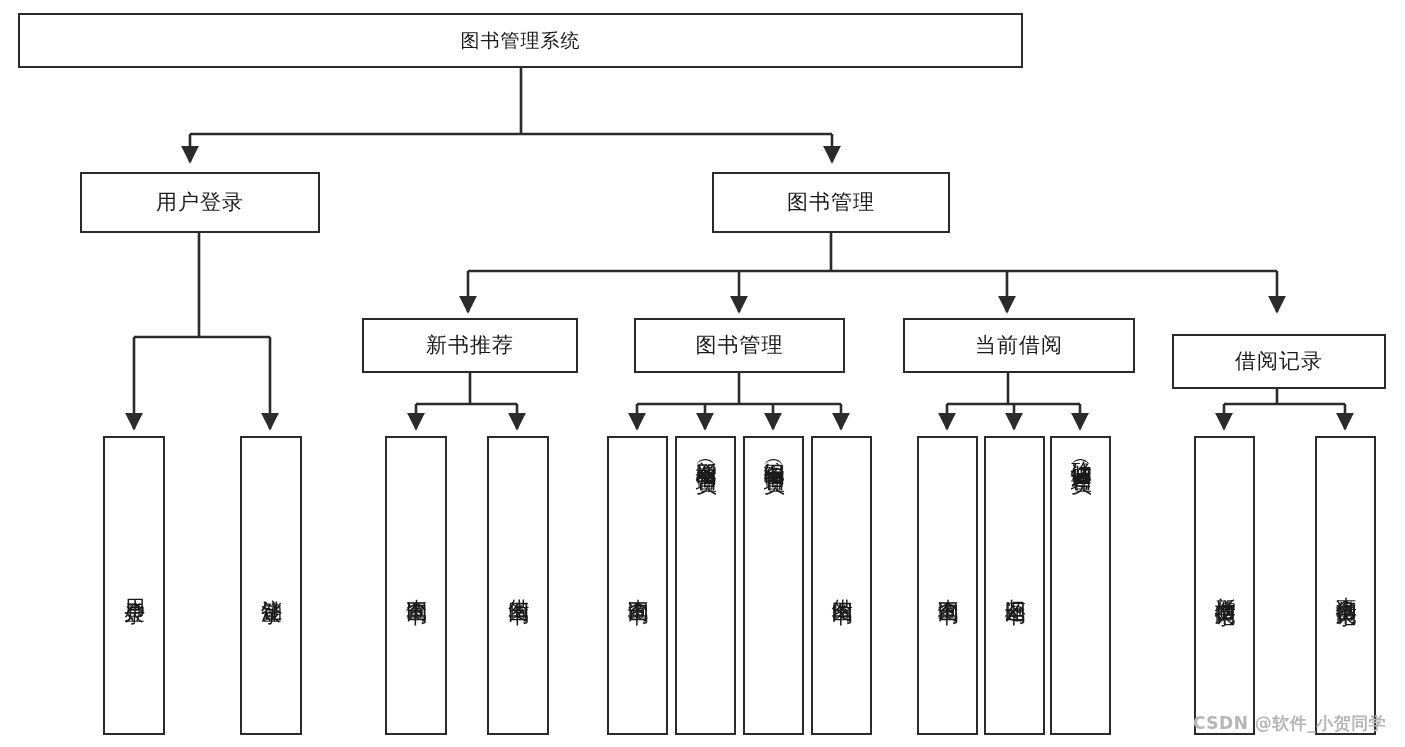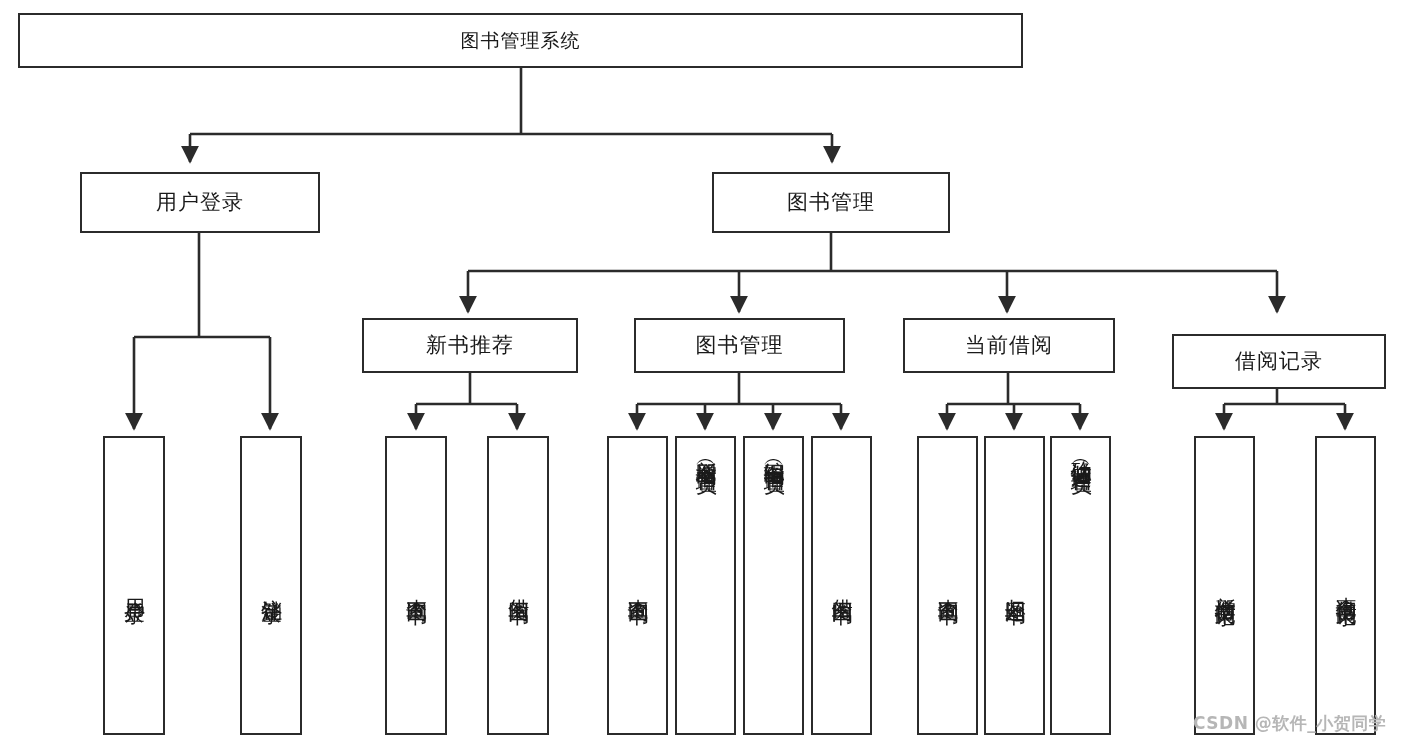--- a/index.html
+++ b/index.html
@@ -131,21 +131,21 @@
   <div class="node" style="left:712px; top:172px; width:238px; height:61px;">
     <span class="label">图书管理</span>
   </div>
 
   <div class="node" style="left:362px; top:318px; width:216px; height:55px;">
     <span class="label">新书推荐</span>
   </div>
   <div class="node" style="left:634px; top:318px; width:211px; height:55px;">
     <span class="label">图书管理</span>
   </div>
-  <div class="node" style="left:903px; top:318px; width:212px; height:55px;">
+  <div class="node" style="left:903px; top:318px; width:232px; height:55px;">
     <span class="label">当前借阅</span>
   </div>
   <div class="node" style="left:1172px; top:334px; width:214px; height:55px;">
     <span class="label">借阅记录</span>
   </div>
 
   <div class="node leaf center" style="left:103px; top:436px; width:62px; height:299px;">
     <span class="label">用户登录</span>
   </div>
   <div class="node leaf center" style="left:240px; top:436px; width:62px; height:299px;">

